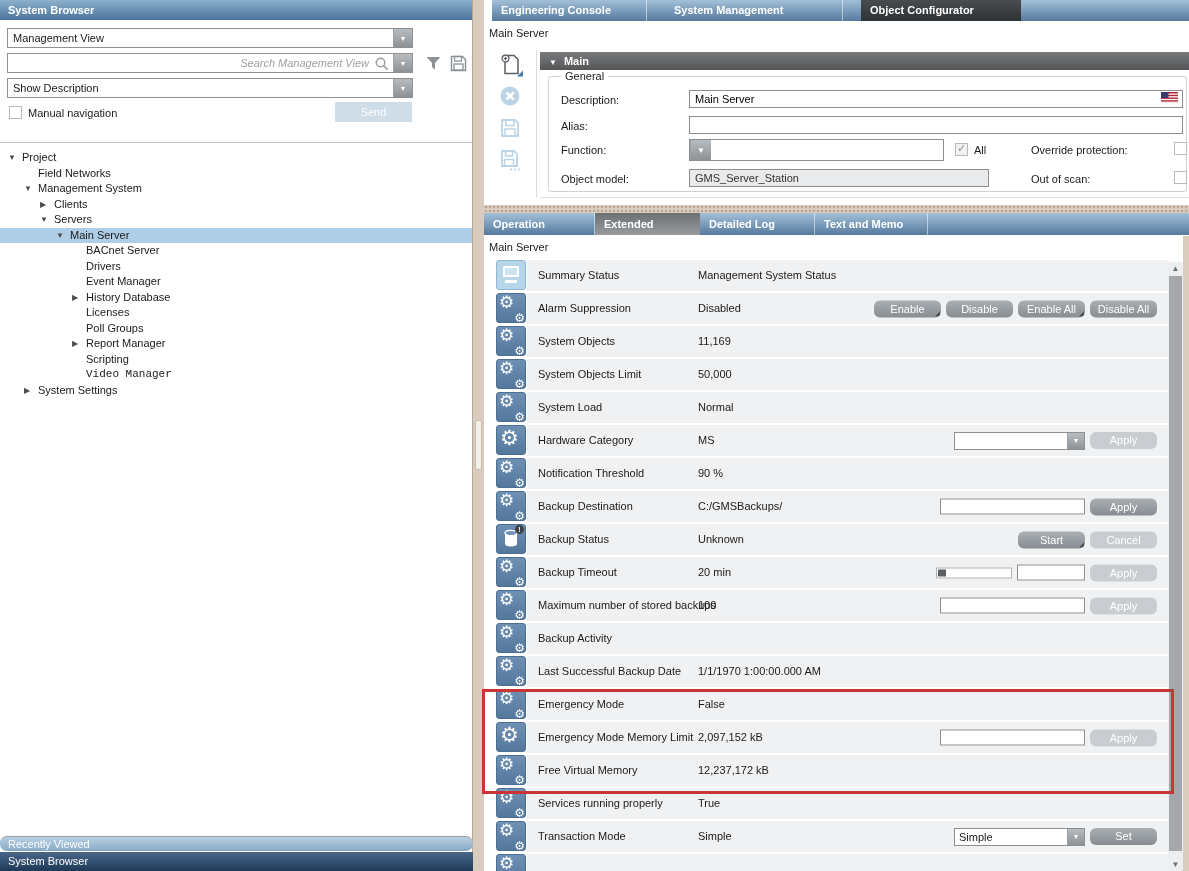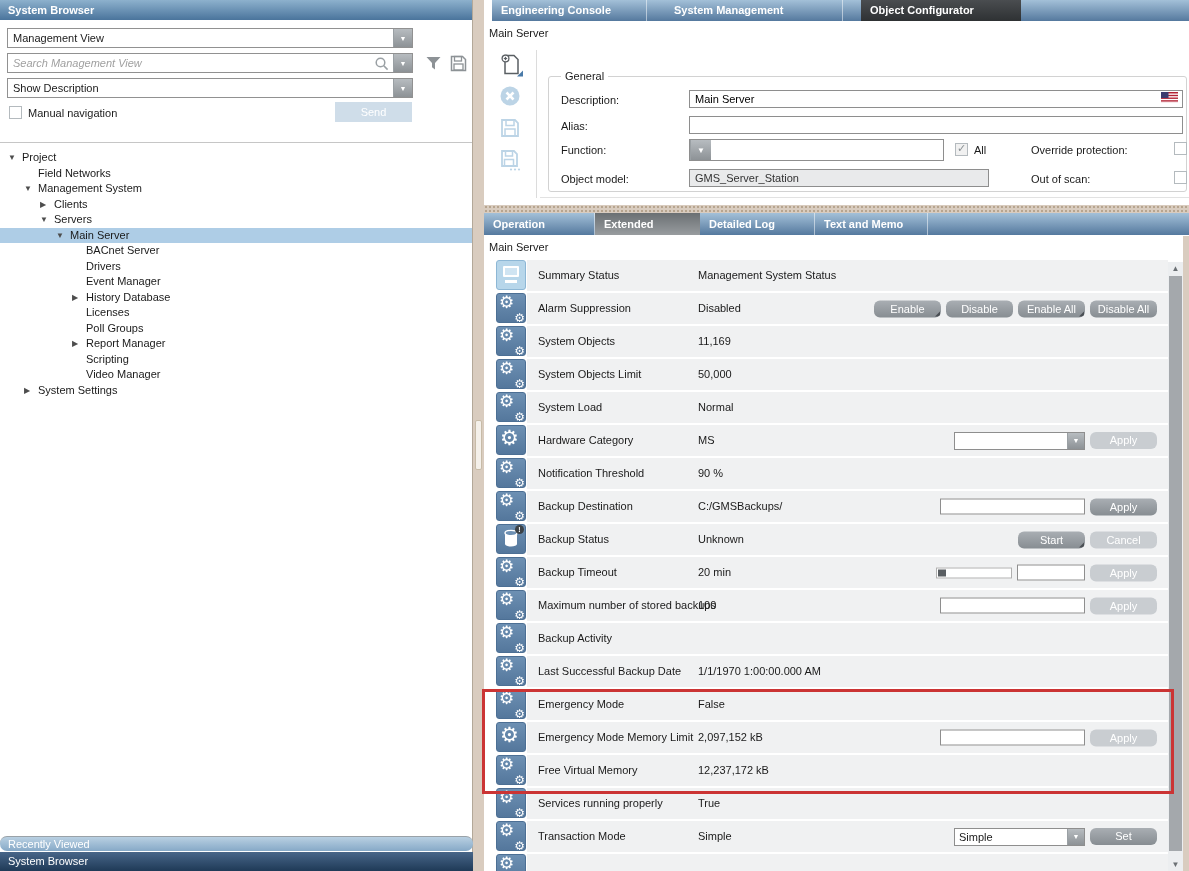--- a/index.html
+++ b/index.html
@@ -9,21 +9,21 @@
 
   
   .left-panel { position:absolute; left:0; top:0; width:473px; height:871px; background:#fff; border-right:1px solid #b3a899; }
   .lp-header { height:20px; background:linear-gradient(#8db1cd,#4a749c); color:#fff; font-weight:bold; line-height:20px; padding-left:8px; }
   .lp-controls { position:relative; height:123px; border-bottom:1px solid #c6c6c6; }
   .combo { position:absolute; display:flex; height:20px; border:1px solid #919191; background:#fff; }
   .combo .ctxt { flex:1; line-height:18px; padding-left:5px; white-space:nowrap; overflow:hidden; }
   .dd-btn { width:19px; flex:none; background:linear-gradient(#b7bcc0,#8d9296); color:#fff; font-size:7px; display:flex; align-items:center; justify-content:center; border-left:1px solid #9aa0a4; }
   .c1 { left:7px; top:8px; width:406px; }
   .searchwrap { position:absolute; left:7px; top:33px; width:406px; height:20px; display:flex; border:1px solid #919191; background:#fff; }
-  .searchwrap input { flex:1; border:none; outline:none; font-family:"Liberation Sans",sans-serif; font-size:11px; padding:0 24px 0 5px; color:#333; }
+  .searchwrap input { flex:1; border:none; outline:none; font-family:"Liberation Sans",sans-serif; font-size:11px; padding:0 24px 0 5px; color:#333;text-align:right; }
   .searchwrap input::placeholder { font-style:italic; color:#a0a0a0; }
   .mag { position:absolute; right:22px; top:2px; width:16px; height:16px; }
   .c2 { left:7px; top:58px; width:406px; }
   .icon-btn { position:absolute; width:19px; height:19px; }
   .filter-pos { left:424px; top:34px; }
   .savedisk-pos { left:449px; top:34px; }
   .cb { position:absolute; width:13px; height:13px; border:1px solid #b4babe; background:#fff; }
   .cb.checked::after { content:"✓"; position:absolute; left:1px; top:-2px; font-size:11px; color:#8a9094; }
   .cb.dim { background:#f1f1f1; }
   .cb-manual { left:9px; top:86px; }
@@ -210,21 +210,21 @@
           <span class="tlabel">Poll Groups</span>
         </div>
         <div class="tree-row" style="padding-left: 72px;">
           <span class="t-arrow">▶</span>
           <span class="tlabel">Report Manager</span>
         </div>
         <div class="tree-row" style="padding-left: 72px;">
           <span class="t-arrow"></span>
           <span class="tlabel">Scripting</span>
         </div>
-        <div class="tree-row" style="padding-left: 72px;">
+        <div class="tree-row" style="padding-left: 72px; font-family: Liberation Mono, monospace;">
           <span class="t-arrow"></span>
           <span class="tlabel">Video Manager</span>
         </div>
         <div class="tree-row" style="padding-left: 24px;">
           <span class="t-arrow">▶</span>
           <span class="tlabel">System Settings</span>
         </div>
       </div>
     <div class="recent-bar">Recently Viewed</div>
     <div class="sysb-bar">System Browser</div>
@@ -273,20 +273,23 @@
             <rect x="6.5" y="11.5" width="9" height="6.5" fill="none" stroke="#bcd4e6" stroke-width="1.5"></rect>
             <circle cx="13" cy="21.5" r="1.1" fill="#bcd4e6"></circle>
             <circle cx="17" cy="21.5" r="1.1" fill="#bcd4e6"></circle>
             <circle cx="21" cy="21.5" r="1.1" fill="#bcd4e6"></circle>
           </svg>
       </span>
     </div>
     <div class="tool-div"></div>
 
     <div class="main-panel">
+      <div class="main-header">
+        <span class="mh-arrow">▼</span><span>Main</span>
+      </div>
       <div class="gfieldset">
         <span class="fs-label">General</span>
 
         <span class="flabel" style="top:17px;">Description:</span>
         <input class="finput" style="left: 140px; top: 13px; right: 3px;" value="Main Server">
         <span class="flag">
           <svg width="17" height="11" viewBox="0 0 17 11">
               <rect width="17" height="11" fill="#b22234"></rect>
               <g fill="#fff">
                 <rect y="1.5" width="17" height="1.3"></rect>

